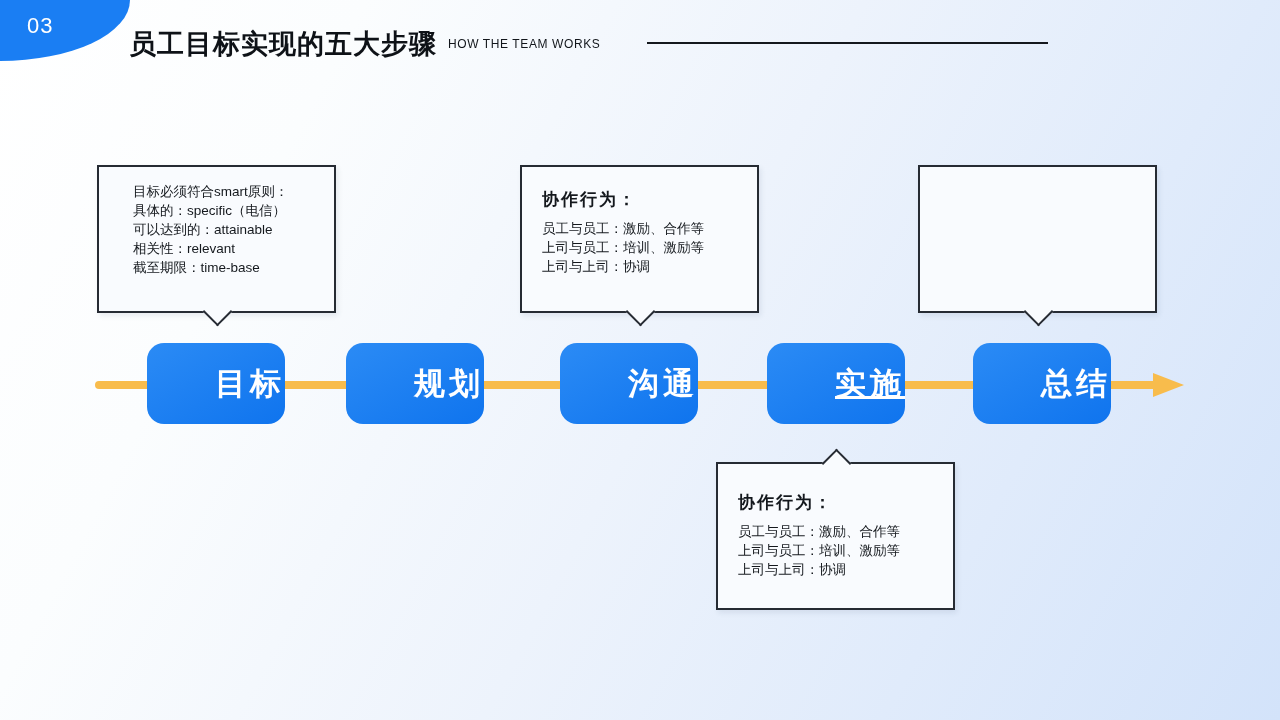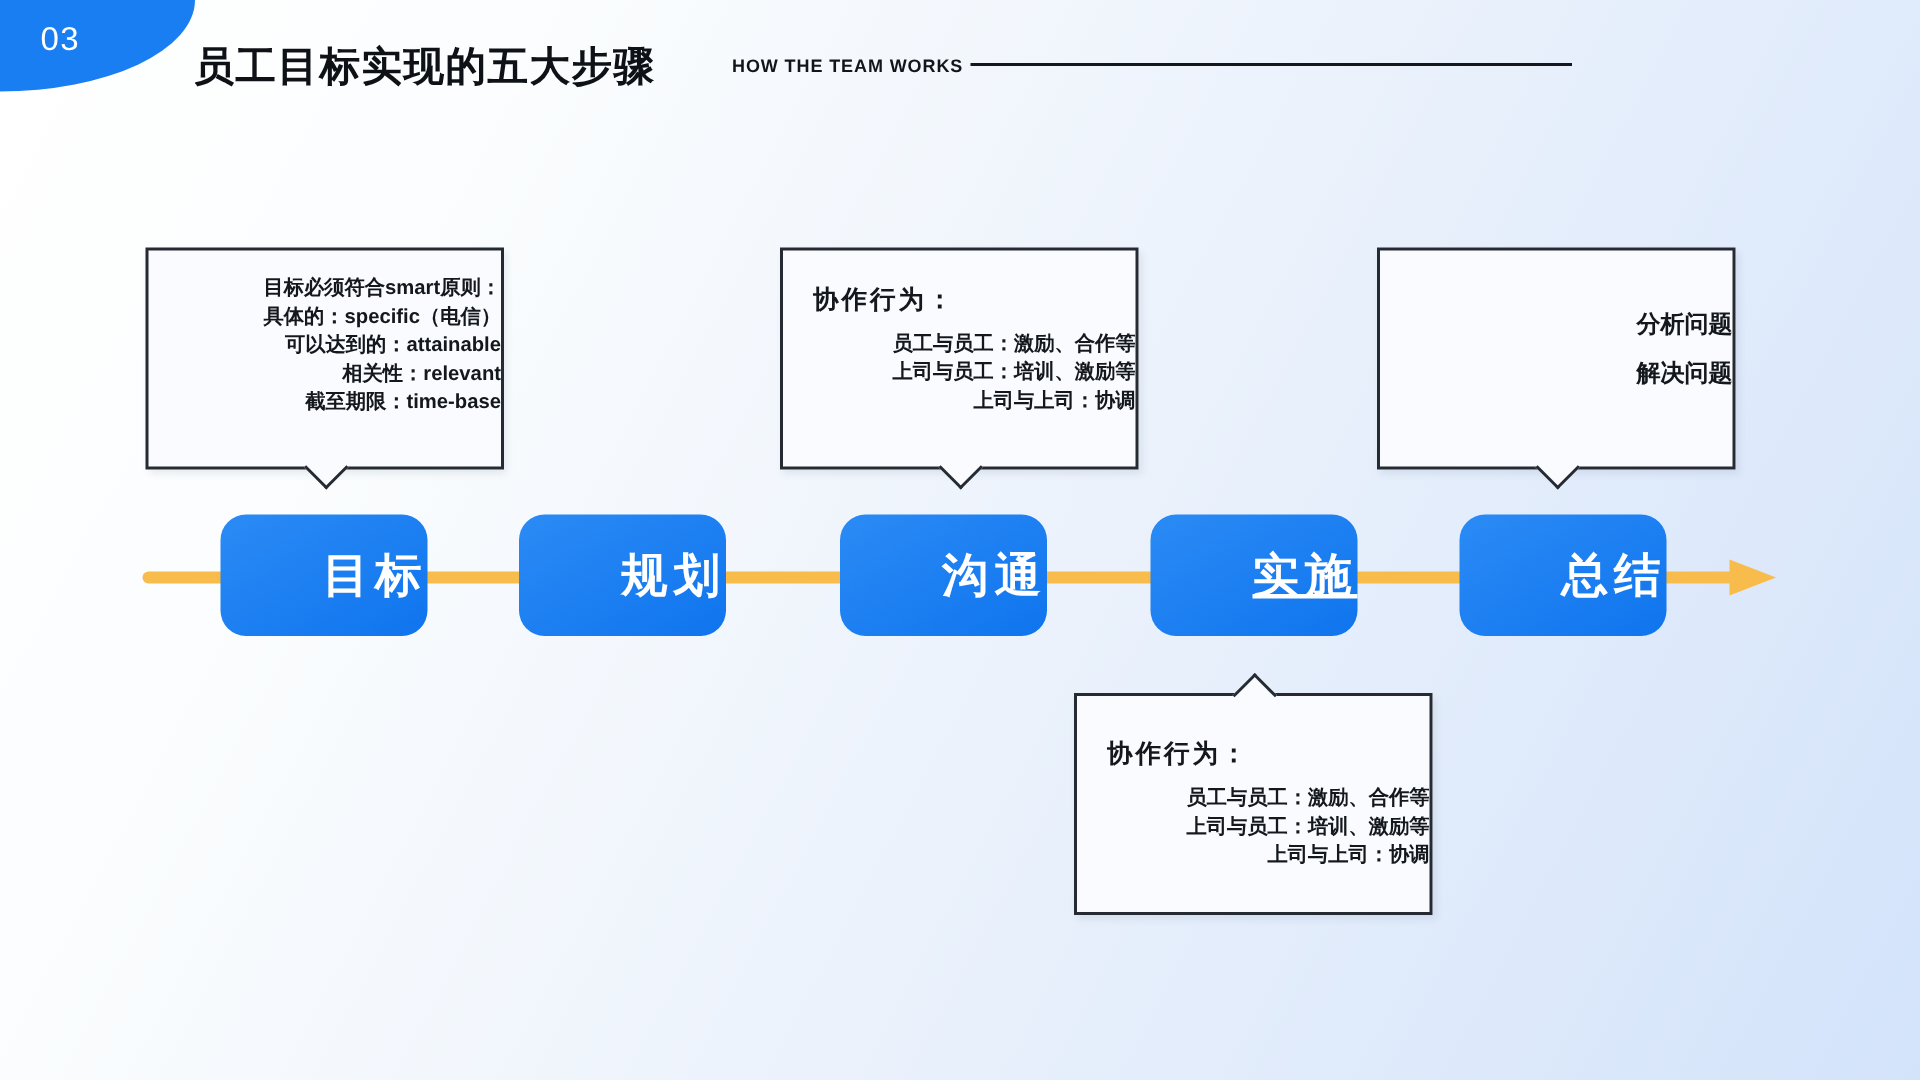--- a/index.html
+++ b/index.html
@@ -8,43 +8,43 @@
     background:linear-gradient(118deg,#ffffff 0%,#fbfdfe 22%,#edf3fc 52%,#d3e3fa 100%);
     font-family:"Liberation Sans",sans-serif;color:#14181d;
   }
   
   .corner-badge{position:absolute;left:0;top:0;width:130px;height:61px;
     background:#1a7ef3;border-bottom-right-radius:100% 100%;}
   .corner-badge .num{position:absolute;left:27px;top:13px;font-size:22px;
     font-weight:normal;color:#ffffff;letter-spacing:1px;}
   .title{position:absolute;left:129px;top:26px;font-size:27px;font-weight:800;
     color:#0e1217;letter-spacing:1px;white-space:nowrap;}
-  .subtitle{position:absolute;left:448px;top:37px;font-size:12px;font-weight:bold;
-    color:#12161b;letter-spacing:0.6px;white-space:nowrap;margin-left:40px;}
+  .subtitle{position:absolute;left:448px;top:37px;font-size:12px;font-weight:normal;
+    color:#12161b;letter-spacing:0.6px;white-space:nowrap;}
   .header-line{position:absolute;left:647px;top:42px;width:401px;height:2px;background:#14181d;}
 
   
   .callout{position:absolute;width:235px;height:144px;background:#f9fbfe;
     border:2px solid #262b33;box-shadow:2px 3px 5px rgba(60,80,110,0.10);z-index:3;}
   .tail{position:absolute;width:19px;height:19px;background:#f9fbfe;left:50%;}
   .tail-down{bottom:-11px;margin-left:-10px;transform:rotate(45deg);
     border-right:2px solid #262b33;border-bottom:2px solid #262b33;}
   .tail-up{top:-11px;margin-left:-10px;transform:rotate(45deg);
     border-left:2px solid #262b33;border-top:2px solid #262b33;}
   .co-goal{left:97px;top:165px;}
   .co-comm{left:520px;top:165px;}
   .co-sum{left:918px;top:165px;}
   .co-plan{left:291px;top:462px;}
   .co-impl{left:716px;top:462px;}
 
   .co-goal .body{padding:15px 0 0 34px;font-size:13.5px;line-height:17.6px;font-weight:bold;}
   .co-comm .body{padding:21px 0 0 20px;}
   .co-impl .body{padding:27px 0 0 20px;}
   .co-title{font-size:17px;font-weight:800;margin-bottom:8px;letter-spacing:2px;}
-  .co-line{font-size:13.5px;font-weight:bold;line-height:19px;text-align:right;}
+  .co-line{font-size:13.5px;font-weight:normal;line-height:19px;}
   .co-sum .body{padding-top:42px;text-align:center;font-size:16px;font-weight:800;}
   .co-sum .co-line{font-size:16px;line-height:16px;margin-bottom:17px;}
   .co-plan .body{padding-top:46px;text-align:center;font-weight:800;font-size:17px;line-height:34px;}
   .co-plan .co-line{font-size:17px;line-height:34px;}
 
   
   .arrow-svg{position:absolute;left:93px;top:369px;z-index:1;}
   .step{position:absolute;top:343px;width:138px;height:81px;border-radius:17px;
     background:linear-gradient(150deg,#2b8bf5,#0f74ee);display:flex;align-items:center;
     justify-content:flex-end;color:#ffffff;font-size:31px;font-weight:800;
@@ -99,24 +99,20 @@
     <div class="body">
       <div class="co-title">协作行为：</div>
       <div class="co-line">员工与员工：激励、合作等</div>
       <div class="co-line">上司与员工：培训、激励等</div>
       <div class="co-line">上司与上司：协调</div>
     </div>
     <div class="tail tail-down"></div>
   </div>
 
   <div class="callout co-sum">
-    <div class="body">
-      <div class="co-line">分析问题</div>
-      <div class="co-line">解决问题</div>
-    </div>
     <div class="tail tail-down"></div>
   </div>
 
 
   <div class="callout co-impl">
     <div class="body">
       <div class="co-title">协作行为：</div>
       <div class="co-line">员工与员工：激励、合作等</div>
       <div class="co-line">上司与员工：培训、激励等</div>
       <div class="co-line">上司与上司：协调</div>

